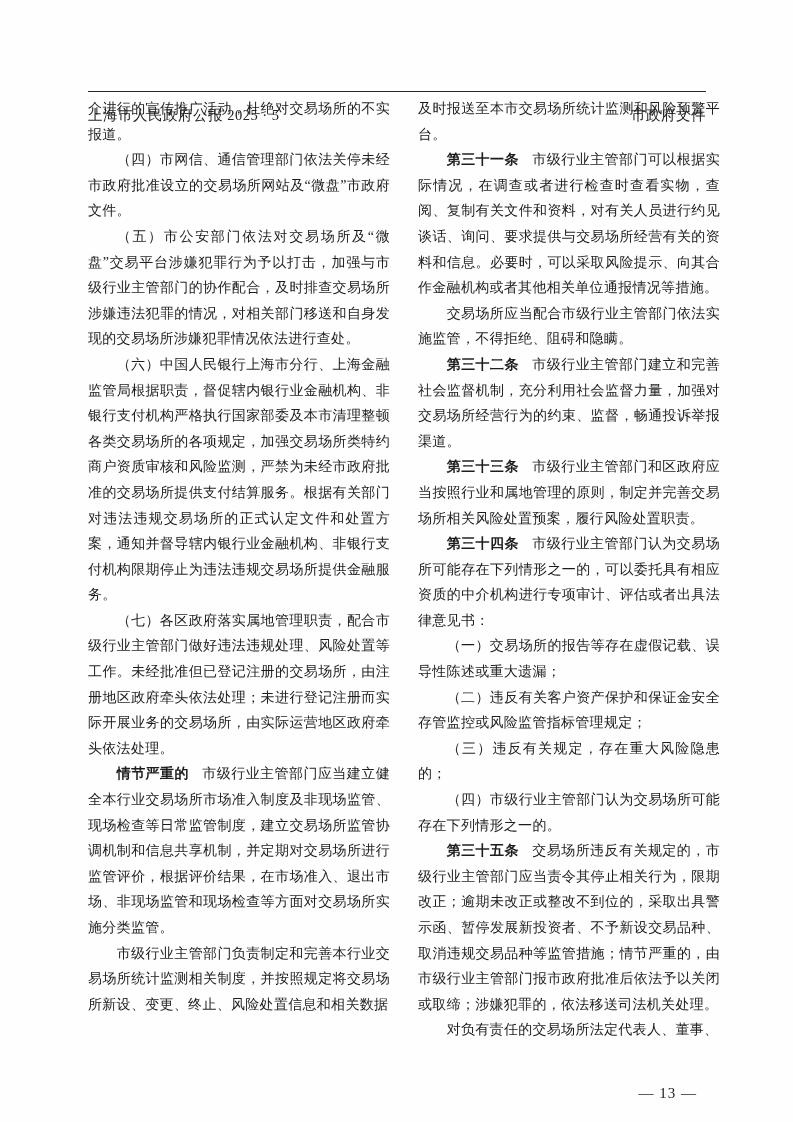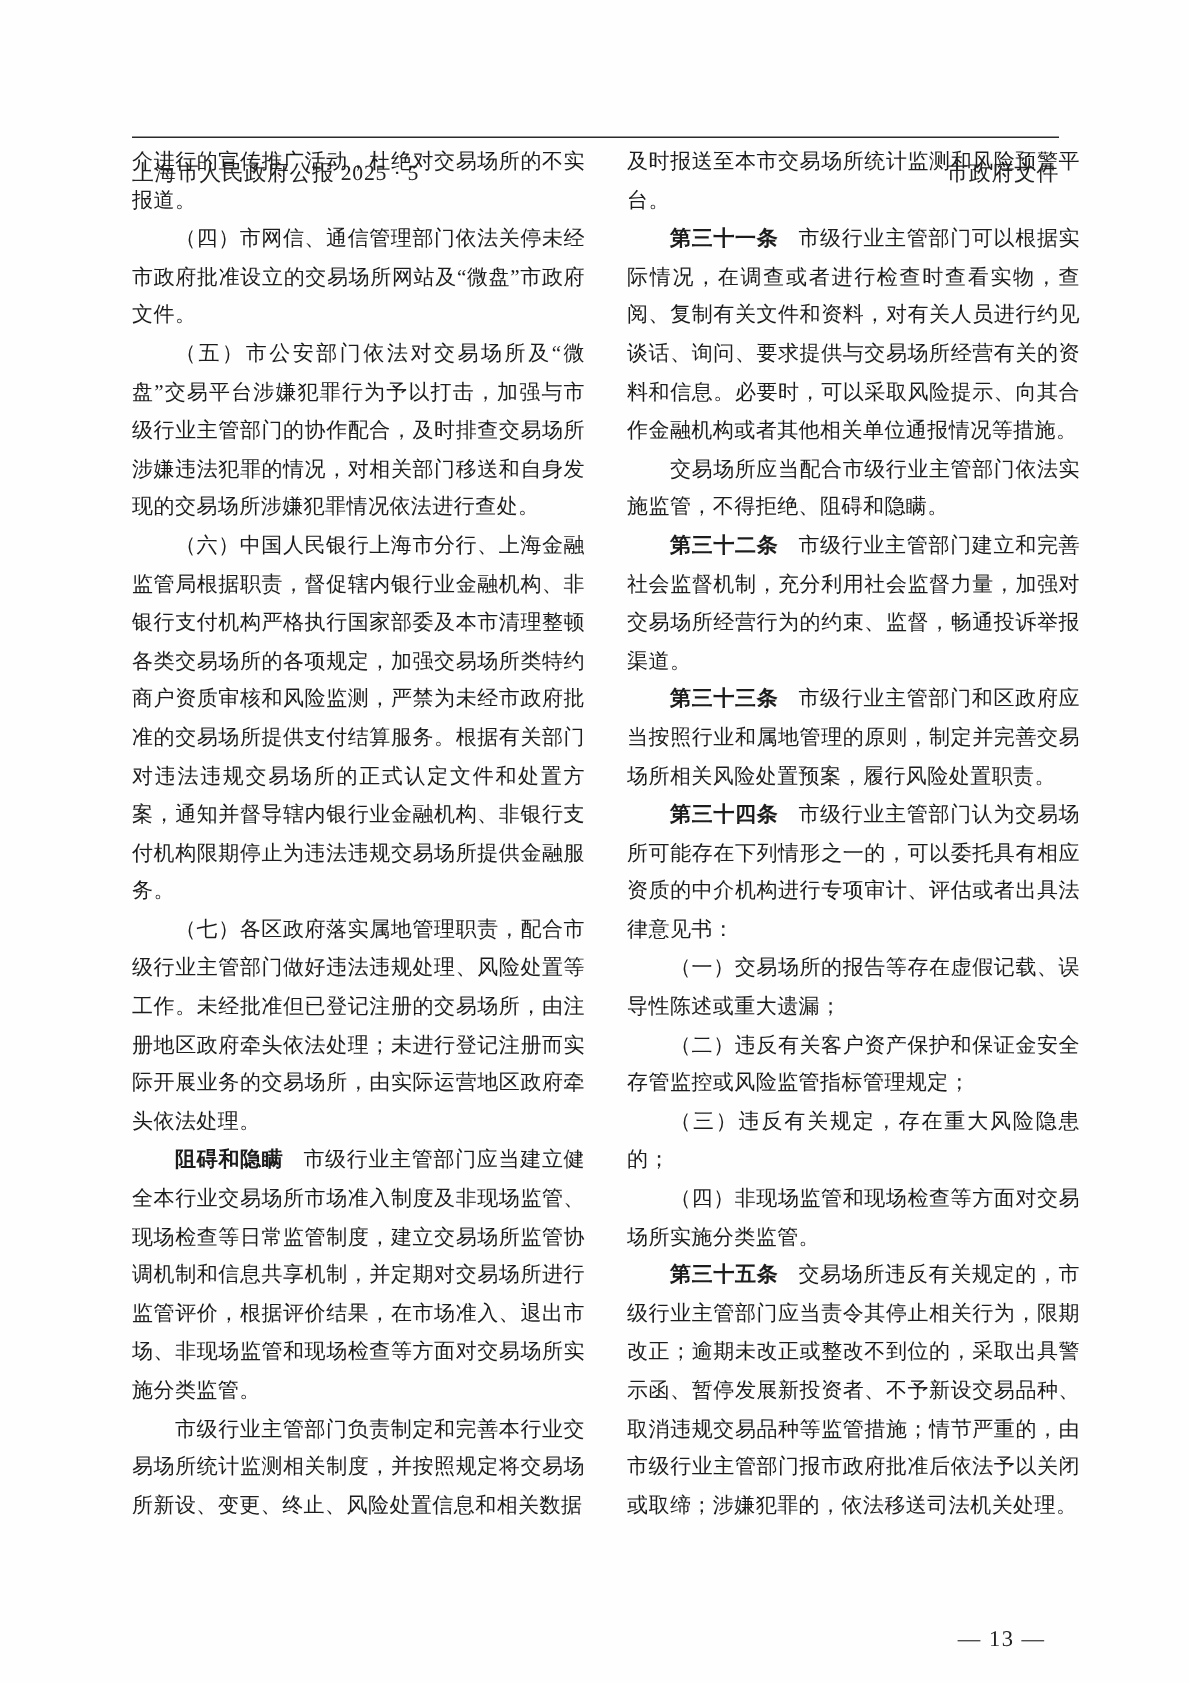--- a/index.html
+++ b/index.html
@@ -86,36 +86,37 @@
   <div class="header-rule"></div>
 
   <div class="body-area">
 
     <div class="col">
       <p class="para no-indent">介进行的宣传推广活动，杜绝对交易场所的不实报道。</p>
       <p class="para">（四）市网信、通信管理部门依法关停未经市政府批准设立的交易场所网站及“微盘”市政府文件。</p>
       <p class="para">（五）市公安部门依法对交易场所及“微盘”交易平台涉嫌犯罪行为予以打击，加强与市级行业主管部门的协作配合，及时排查交易场所涉嫌违法犯罪的情况，对相关部门移送和自身发现的交易场所涉嫌犯罪情况依法进行查处。</p>
       <p class="para">（六）中国人民银行上海市分行、上海金融监管局根据职责，督促辖内银行业金融机构、非银行支付机构严格执行国家部委及本市清理整顿各类交易场所的各项规定，加强交易场所类特约商户资质审核和风险监测，严禁为未经市政府批准的交易场所提供支付结算服务。根据有关部门对违法违规交易场所的正式认定文件和处置方案，通知并督导辖内银行业金融机构、非银行支付机构限期停止为违法违规交易场所提供金融服务。</p>
       <p class="para">（七）各区政府落实属地管理职责，配合市级行业主管部门做好违法违规处理、风险处置等工作。未经批准但已登记注册的交易场所，由注册地区政府牵头依法处理；未进行登记注册而实际开展业务的交易场所，由实际运营地区政府牵头依法处理。</p>
-      <p class="para"><span class="article-no">阻碍和隐瞒</span><span>市级行业主管部门应当建立健全本行业交易场所市场准入制度及非现场监管、现场检查等日常监管制度，建立交易场所监管协调机制和信息共享机制，并定期对交易场所进行监管评价，根据评价结果，在市场准入、退出市场、非现场监管和现场检查等方面对交易场所实施分类监管。</span></p>
+      <p class="para"><span class="article-no">情节严重的</span><span>市级行业主管部门应当建立健全本行业交易场所市场准入制度及非现场监管、现场检查等日常监管制度，建立交易场所监管协调机制和信息共享机制，并定期对交易场所进行监管评价，根据评价结果，在市场准入、退出市场、非现场监管和现场检查等方面对交易场所实施分类监管。</span></p>
       <p class="para">市级行业主管部门负责制定和完善本行业交易场所统计监测相关制度，并按照规定将交易场所新设、变更、终止、风险处置信息和相关数据</p>
     </div>
 
     <div class="col">
       <p class="para no-indent">及时报送至本市交易场所统计监测和风险预警平台。</p>
       <p class="para"><span class="article-no">第三十一条</span><span>市级行业主管部门可以根据实际情况，在调查或者进行检查时查看实物，查阅、复制有关文件和资料，对有关人员进行约见谈话、询问、要求提供与交易场所经营有关的资料和信息。必要时，可以采取风险提示、向其合作金融机构或者其他相关单位通报情况等措施。</span></p>
       <p class="para">交易场所应当配合市级行业主管部门依法实施监管，不得拒绝、阻碍和隐瞒。</p>
       <p class="para"><span class="article-no">第三十二条</span><span>市级行业主管部门建立和完善社会监督机制，充分利用社会监督力量，加强对交易场所经营行为的约束、监督，畅通投诉举报渠道。</span></p>
       <p class="para"><span class="article-no">第三十三条</span><span>市级行业主管部门和区政府应当按照行业和属地管理的原则，制定并完善交易场所相关风险处置预案，履行风险处置职责。</span></p>
       <p class="para"><span class="article-no">第三十四条</span><span>市级行业主管部门认为交易场所可能存在下列情形之一的，可以委托具有相应资质的中介机构进行专项审计、评估或者出具法律意见书：</span></p>
       <p class="para">（一）交易场所的报告等存在虚假记载、误导性陈述或重大遗漏；</p>
       <p class="para">（二）违反有关客户资产保护和保证金安全存管监控或风险监管指标管理规定；</p>
       <p class="para">（三）违反有关规定，存在重大风险隐患的；</p>
-      <p class="para">（四）非现场监管和现场检查等方面对交易场所实施分类监管。</p>
+      <p class="para">（四）市级行业主管部门认为交易场所可能存在下列情形之一的。</p>
       <p class="para"><span class="article-no">第三十五条</span><span>交易场所违反有关规定的，市级行业主管部门应当责令其停止相关行为，限期改正；逾期未改正或整改不到位的，采取出具警示函、暂停发展新投资者、不予新设交易品种、取消违规交易品种等监管措施；情节严重的，由市级行业主管部门报市政府批准后依法予以关闭或取缔；涉嫌犯罪的，依法移送司法机关处理。</span></p>
+      <p class="para">对负有责任的交易场所法定代表人、董事、</p>
     </div>
 
   </div>
 
   <div class="footer">
     <span>— 13 —</span>
   </div>
 
 </div>
 

